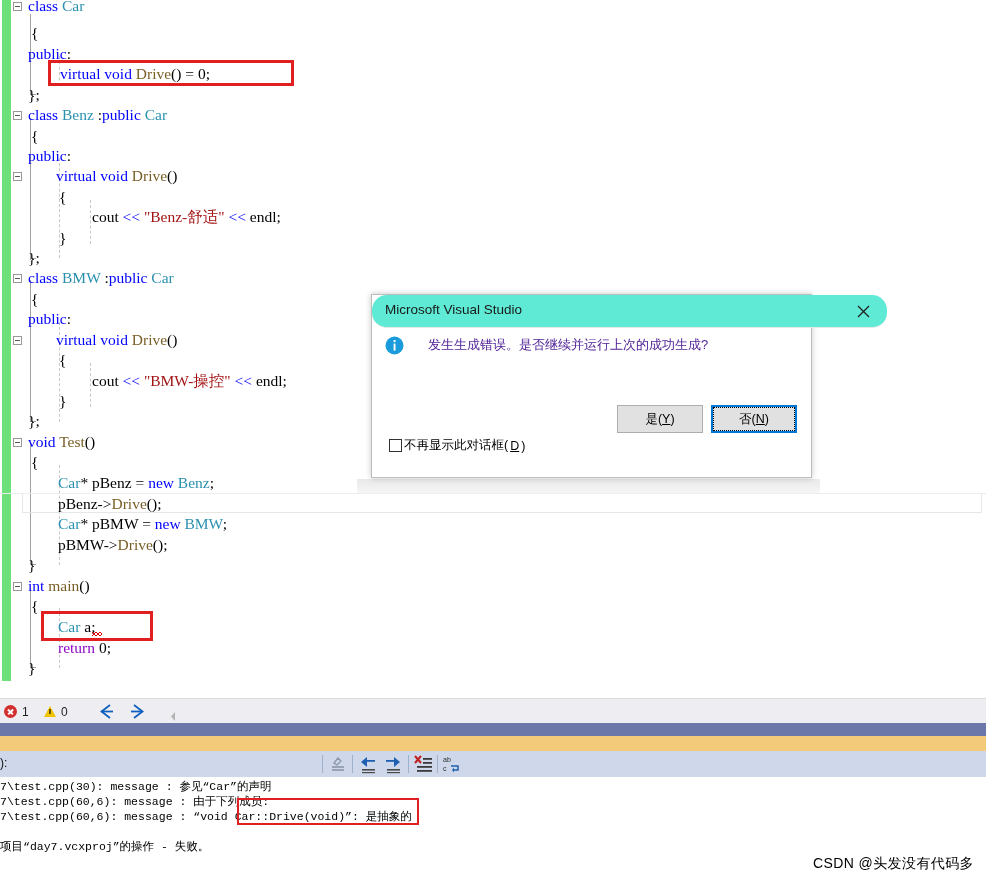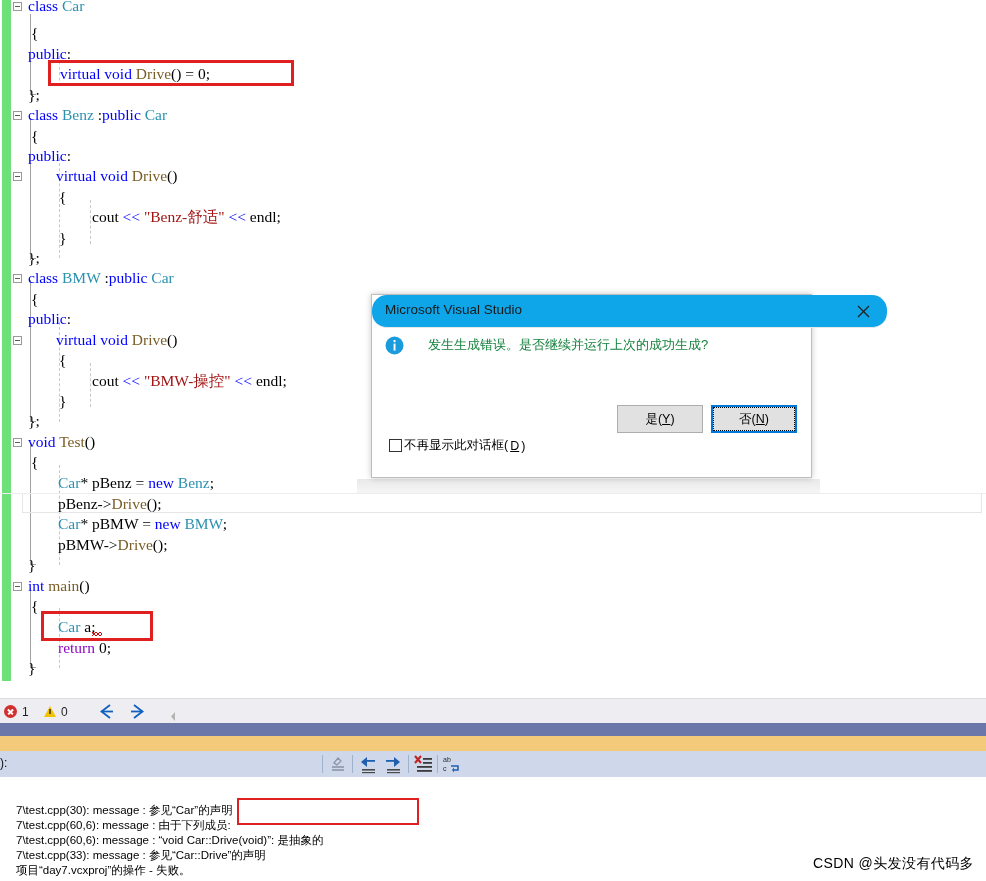--- a/index.html
+++ b/index.html
@@ -140,21 +140,21 @@
     width: 441px; height: 184px;
     background: #ffffff;
     border: 1px solid #bdbdbd;
     box-shadow: 0 0 6px rgba(0,0,0,0.22);
     box-sizing: border-box;
   }
   .dlg-title-bar {
     position: absolute;
     left: 0; top: 0;
     width: 515px; height: 32px;
-    background: #0ea5e9;
+    background: #5eead4;
     border-bottom: 1px solid #e8e8e8;
     border-radius: 15px;
   }
   .dlg-title {
     position: absolute;
     left: 13px; top: 7px;
     font-size: 13.5px;
     color: #1a1a1a;
     font-family: "Liberation Sans", sans-serif;
   }
@@ -169,21 +169,21 @@
   .dlg-icon {
     position: absolute;
     left: 13px; top: 41px;
     width: 20px; height: 20px;
   }
   .dlg-msg {
     position: absolute;
     left: 56px; top: 41px;
     width: 370px;
     font-size: 13px;
-    color: #15803d;
+    color: #4c1d95;
     line-height: 18px;
   }
   .dlg-btn {
     position: absolute;
     width: 86px; height: 28px;
     font-size: 12.5px;
     color: #000;
     background: #e1e1e1;
     border: 1px solid #adadad;
     box-sizing: border-box;
@@ -326,27 +326,26 @@
 
   #out-text {
     position: absolute;
     left: 0; top: 777px;
     width: 986px; height: 104px;
     background: #ffffff;
     overflow: hidden;
   }
   .oline {
     position: absolute;
-    left: 16px;
+    left: 0;
     height: 15px; line-height: 15px;
     white-space: pre;
     font-size: 11.5px;
     color: #000;
-    font-family: Liberation Sans, sans-serif;
-    margin-top: 24px;
+    font-family: Liberation Mono, monospace;
   }
   .out-redbox {
     position: absolute;
     border: 2.5px solid #e02020;
     box-sizing: border-box;
     pointer-events: none;
   }
   #watermark {
     position: absolute;
     right: 12px; bottom: 8px;
@@ -520,19 +519,18 @@
       <path d="M9 12 L16 12 L16 16 L11 16" fill="none" stroke="#1f5fb0" stroke-width="1.5"></path>
       <path d="M12 13.5 L10 16 L12 18.5 Z" fill="#1f5fb0"></path>
     </svg>
   </div>
 </div>
 
 <div id="out-text">
     <div class="oline" style="top: 2px;">7\test.cpp(30): message : 参见“Car”的声明</div>
     <div class="oline" style="top: 17px;">7\test.cpp(60,6): message : 由于下列成员:</div>
     <div class="oline" style="top: 32px;">7\test.cpp(60,6): message : “void Car::Drive(void)”: 是抽象的</div>
-    <div class="oline" style="top: 47px;">7\test.cpp(33): message : 参见“Car::Drive”的声明</div>
     <div class="oline" style="top: 62px;">项目“day7.vcxproj”的操作 - 失败。</div>
   </div>
 
 <div id="watermark">CSDN @头发没有代码多</div>
 
 <div class="out-redbox" style="left: 237px; top: 798px; width: 182px; height: 27px;"></div>
 
 </body></html>

